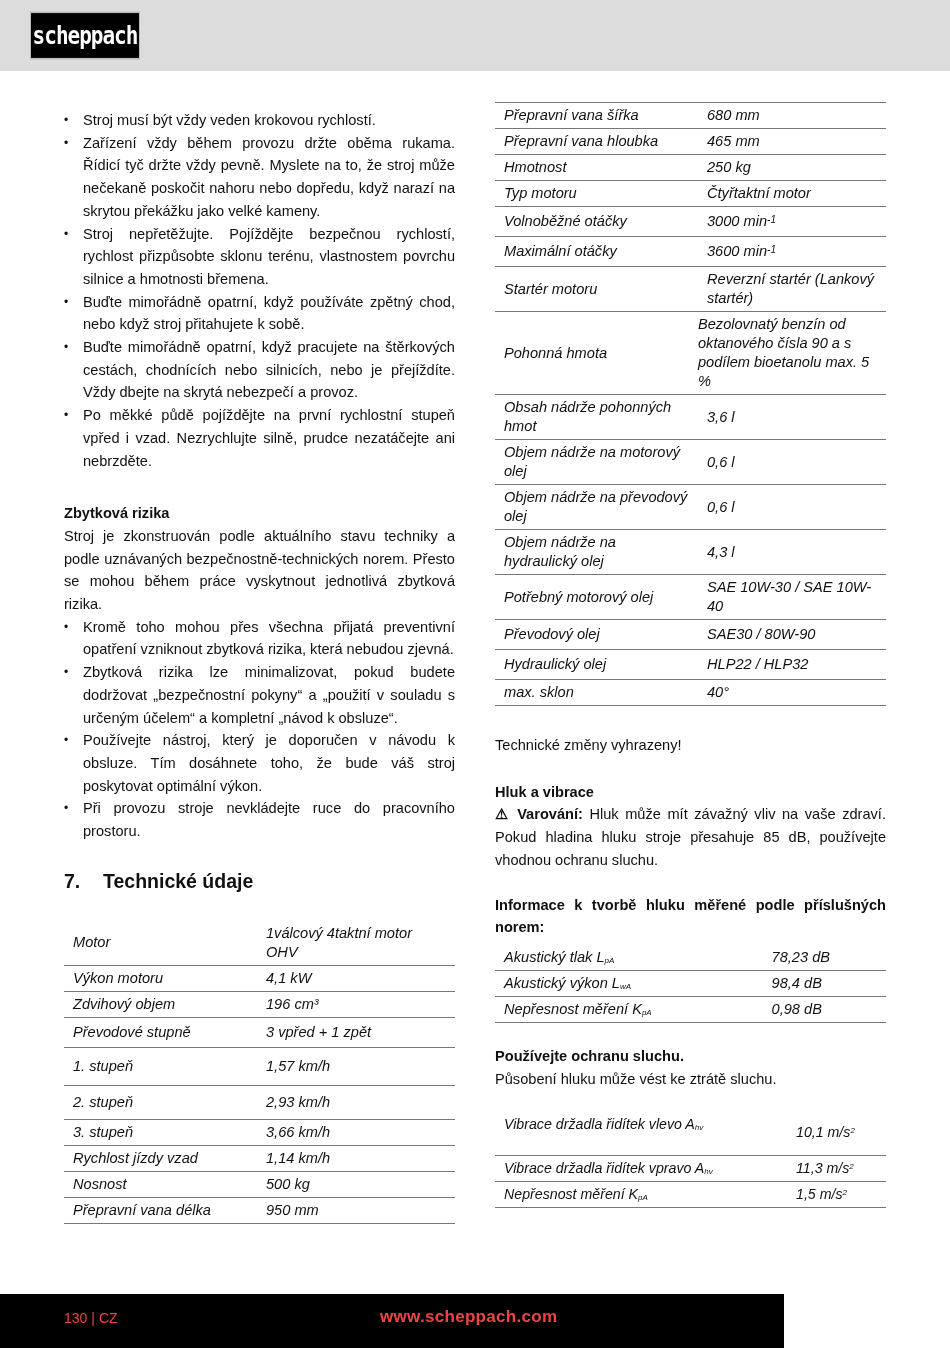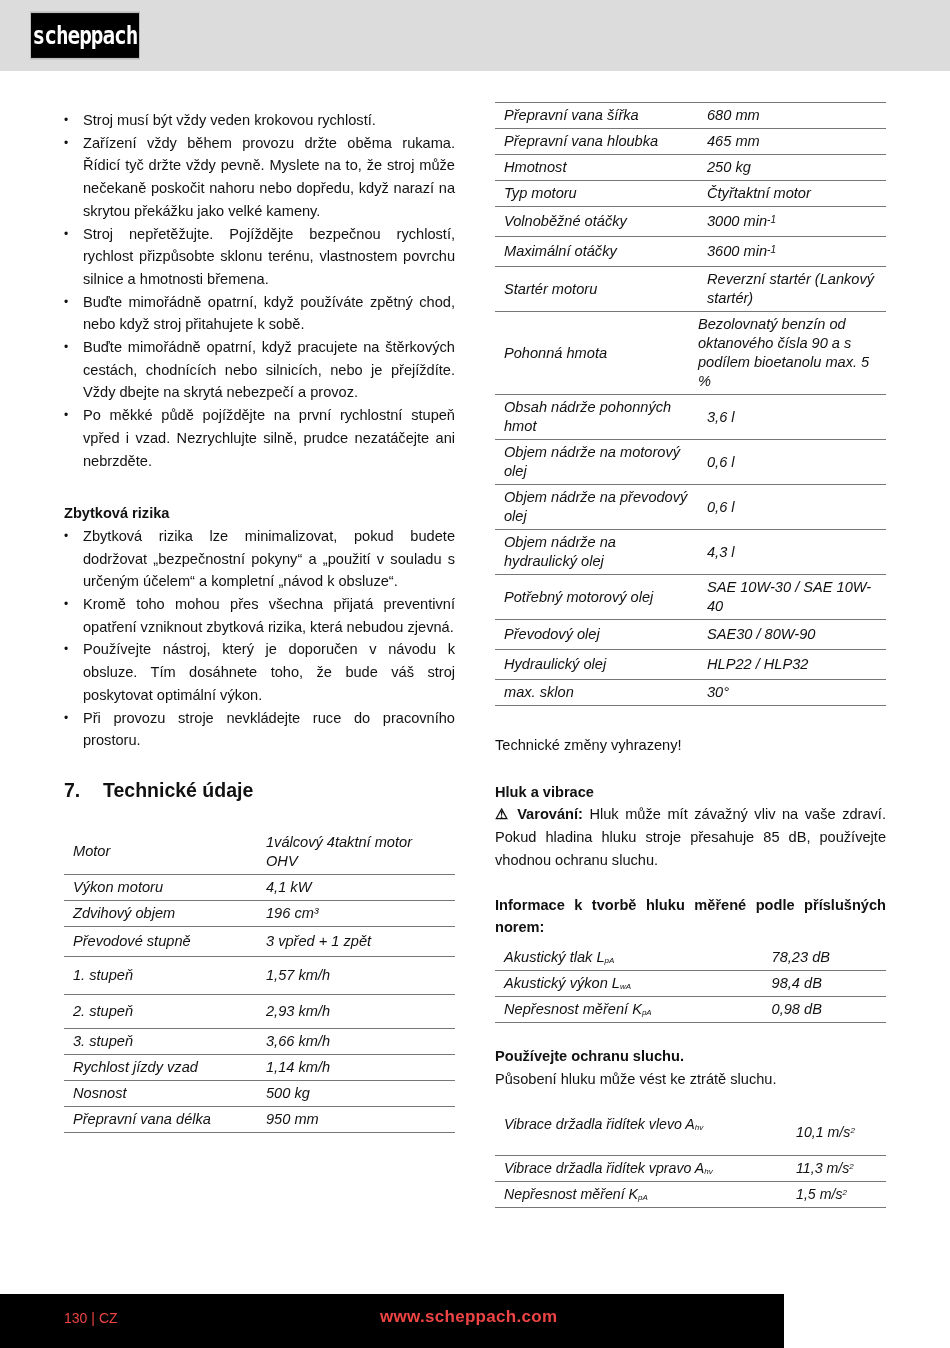--- a/index.html
+++ b/index.html
@@ -65,23 +65,24 @@
   <ul class="bullets">
     <li>Stroj musí být vždy veden krokovou rychlostí.</li>
     <li>Zařízení vždy během provozu držte oběma rukama. Řídicí tyč držte vždy pevně. Myslete na to, že stroj může nečekaně poskočit nahoru nebo dopředu, když narazí na skrytou překážku jako velké kameny.</li>
     <li>Stroj nepřetěžujte. Pojíždějte bezpečnou rychlostí, rychlost přizpůsobte sklonu terénu, vlastnostem povrchu silnice a hmotnosti břemena.</li>
     <li>Buďte mimořádně opatrní, když používáte zpětný chod, nebo když stroj přitahujete k sobě.</li>
     <li>Buďte mimořádně opatrní, když pracujete na štěrkových cestách, chodnících nebo silnicích, nebo je přejíždíte. Vždy dbejte na skrytá nebezpečí a provoz.</li>
     <li>Po měkké půdě pojíždějte na první rychlostní stupeň vpřed i vzad. Nezrychlujte silně, prudce nezatáčejte ani nebrzděte.</li>
   </ul>
 
   <div class="subhead" style="margin-top:30px">Zbytková rizika</div>
+  <p>Stroj je zkonstruován podle aktuálního stavu techniky a podle uznávaných bezpečnostně-technických norem. Přesto se mohou během práce vyskytnout jednotlivá zbytková rizika.</p>
   <ul class="bullets">
+    <li>Kromě toho mohou přes všechna přijatá preventivní opatření vzniknout zbytková rizika, která nebudou zjevná.</li>
     <li>Zbytková rizika lze minimalizovat, pokud budete dodržovat „bezpečnostní pokyny“ a „použití v souladu s určeným účelem“ a kompletní „návod k obsluze“.</li>
-    <li>Kromě toho mohou přes všechna přijatá preventivní opatření vzniknout zbytková rizika, která nebudou zjevná.</li>
     <li>Používejte nástroj, který je doporučen v návodu k obsluze. Tím dosáhnete toho, že bude váš stroj poskytovat optimální výkon.</li>
     <li>Při provozu stroje nevkládejte ruce do pracovního prostoru.</li>
   </ul>
 
   <h2 class="sec">
     <span class="num">7.</span><span>Technické údaje</span>
   </h2>
 
   <table class="spec" style="margin-top:26px">
     <tbody>
@@ -187,21 +188,21 @@
     <tr class="tall">
           <td>Převodový olej</td>
           <td class="v">SAE30 / 80W-90</td>
         </tr>
     <tr class="tall">
           <td>Hydraulický olej</td>
           <td class="v">HLP22 / HLP32</td>
         </tr>
     <tr>
           <td>max. sklon</td>
-          <td class="v">30°</td>
+          <td class="v">40°</td>
         </tr>
   </tbody>
     </table>
 
   <p style="margin-top:28px">Technické změny vyhrazeny!</p>
 
   <div class="subhead" style="margin-top:24px">Hluk a vibrace</div>
   <p><span class="bold">⚠</span> <span class="bold">Varování:</span><span> Hluk může mít závažný vliv na vaše zdraví. Pokud hladina hluku stroje přesahuje 85 dB, používejte vhodnou ochranu sluchu.</span></p>
 
   <div class="subhead" style="margin-top:22px;text-align:justify">Informace k tvorbě hluku měřené podle příslušných norem:</div>

